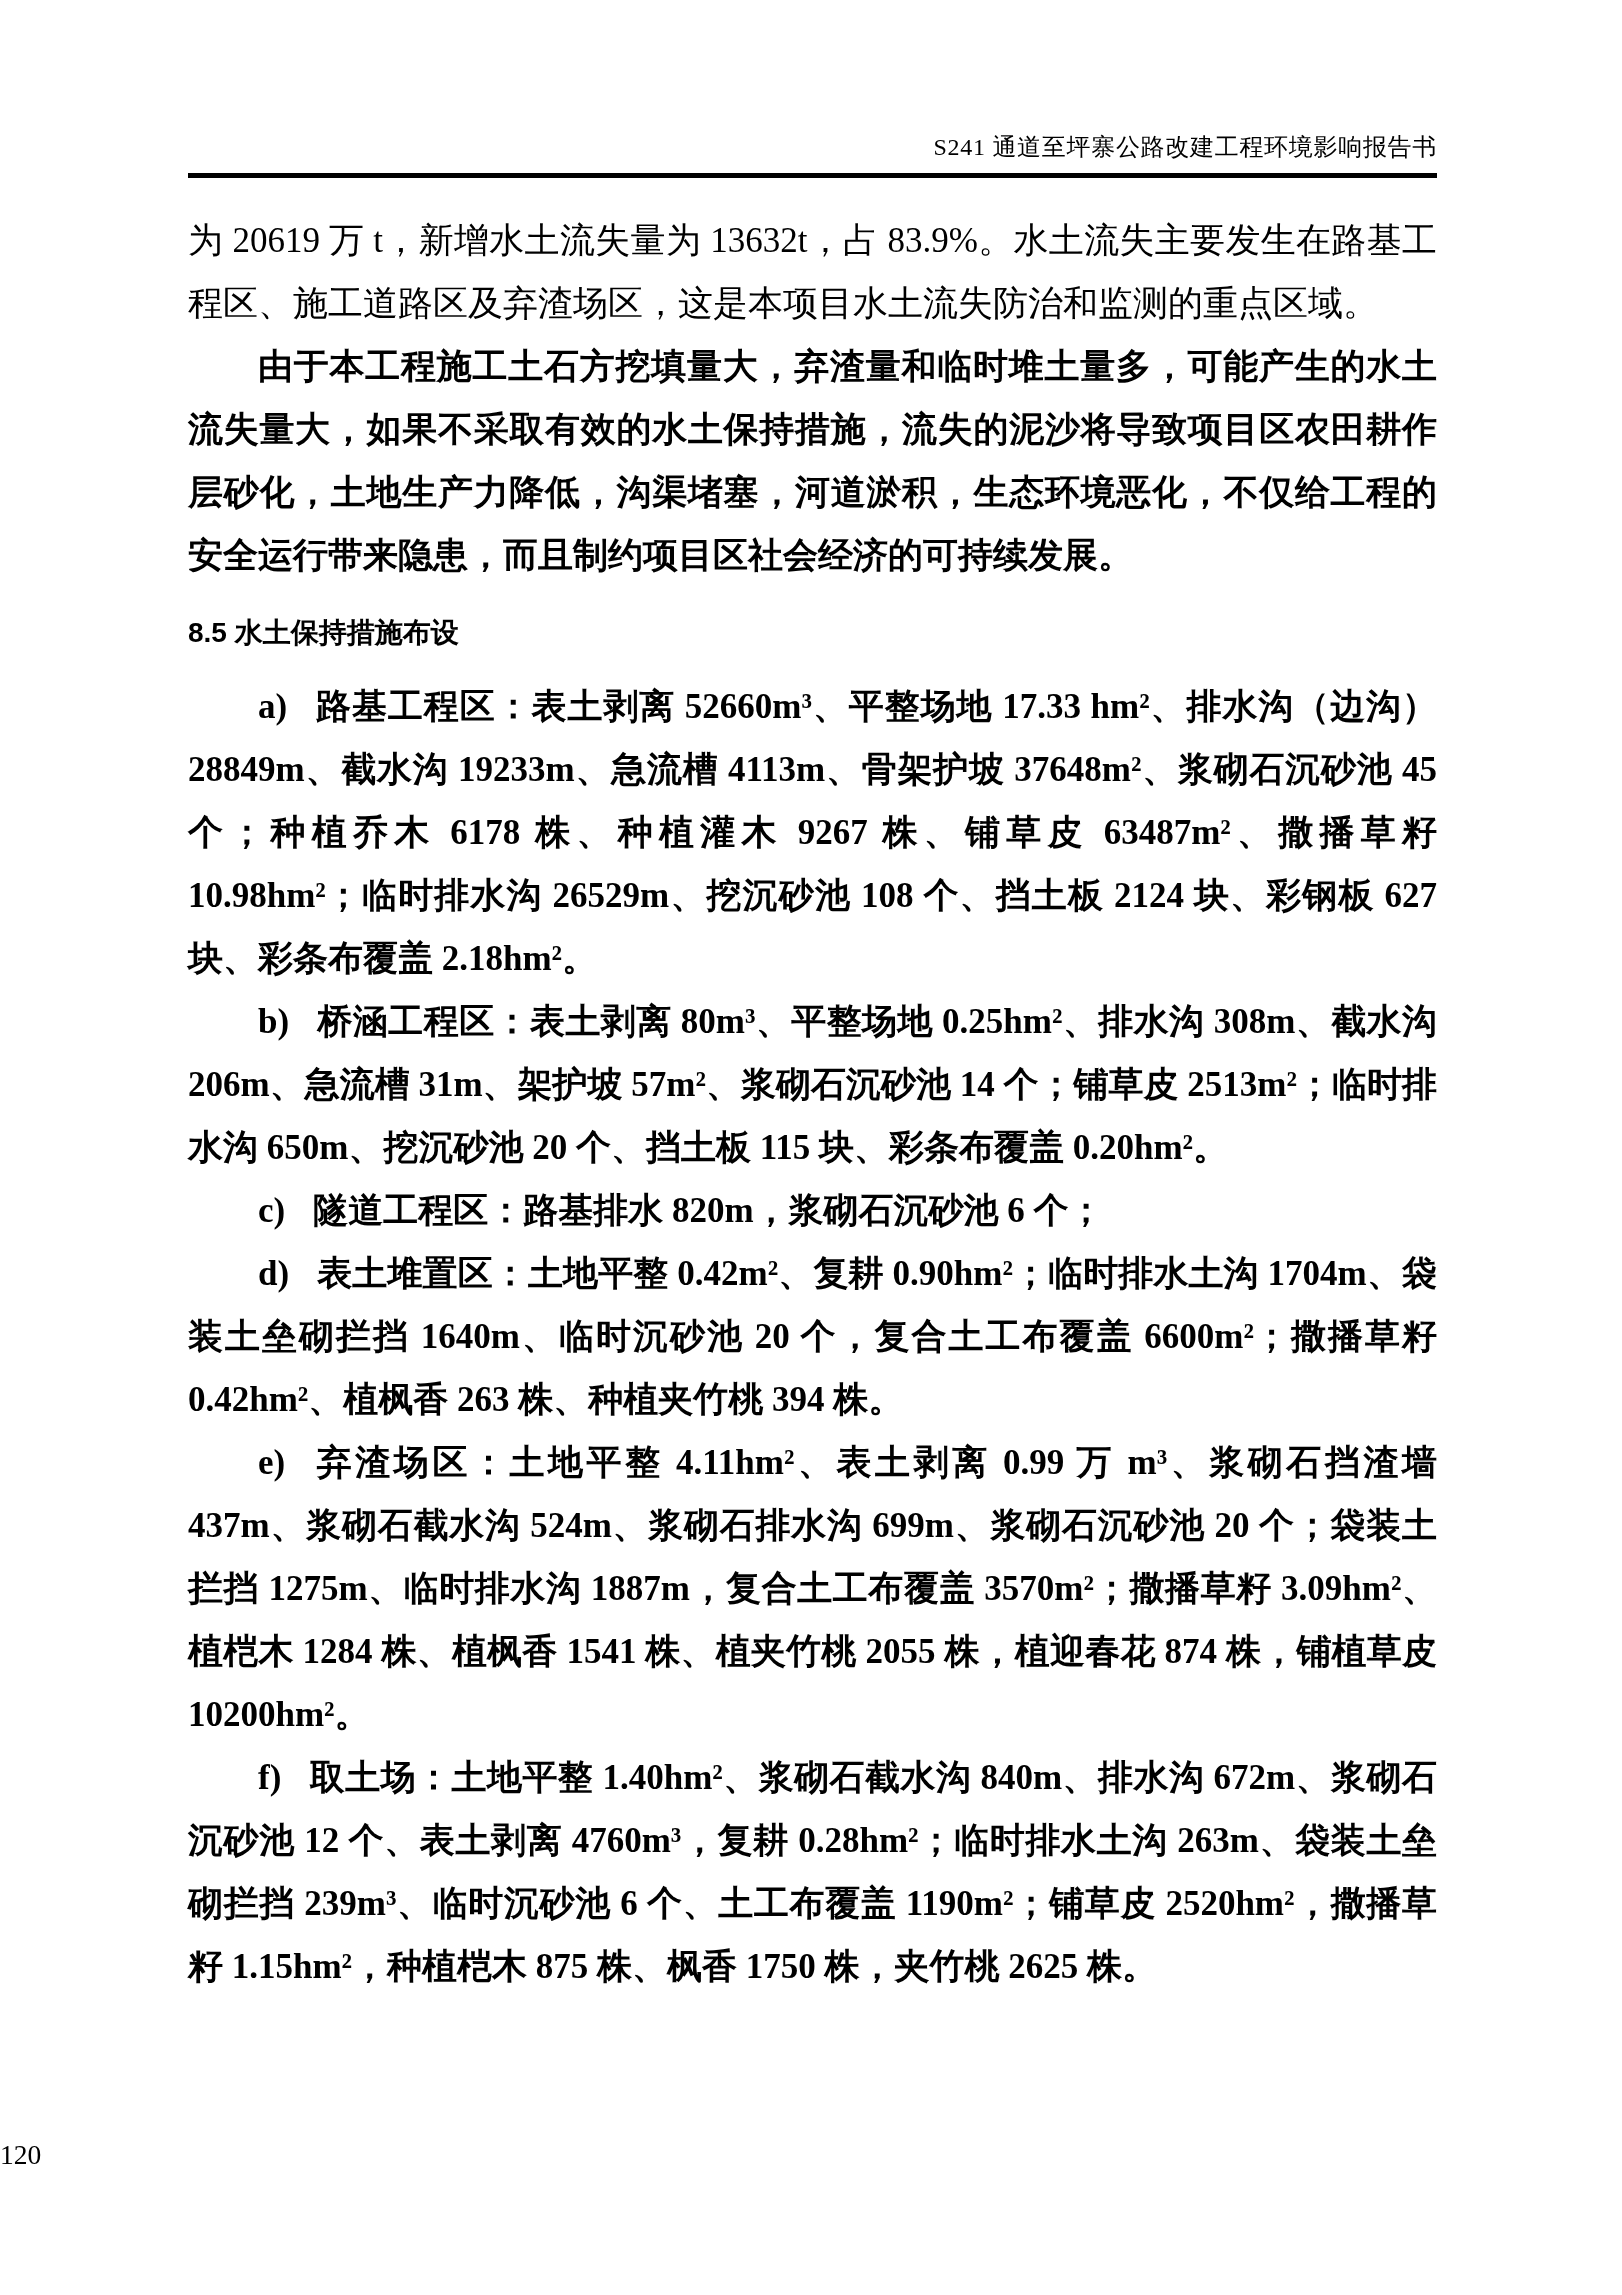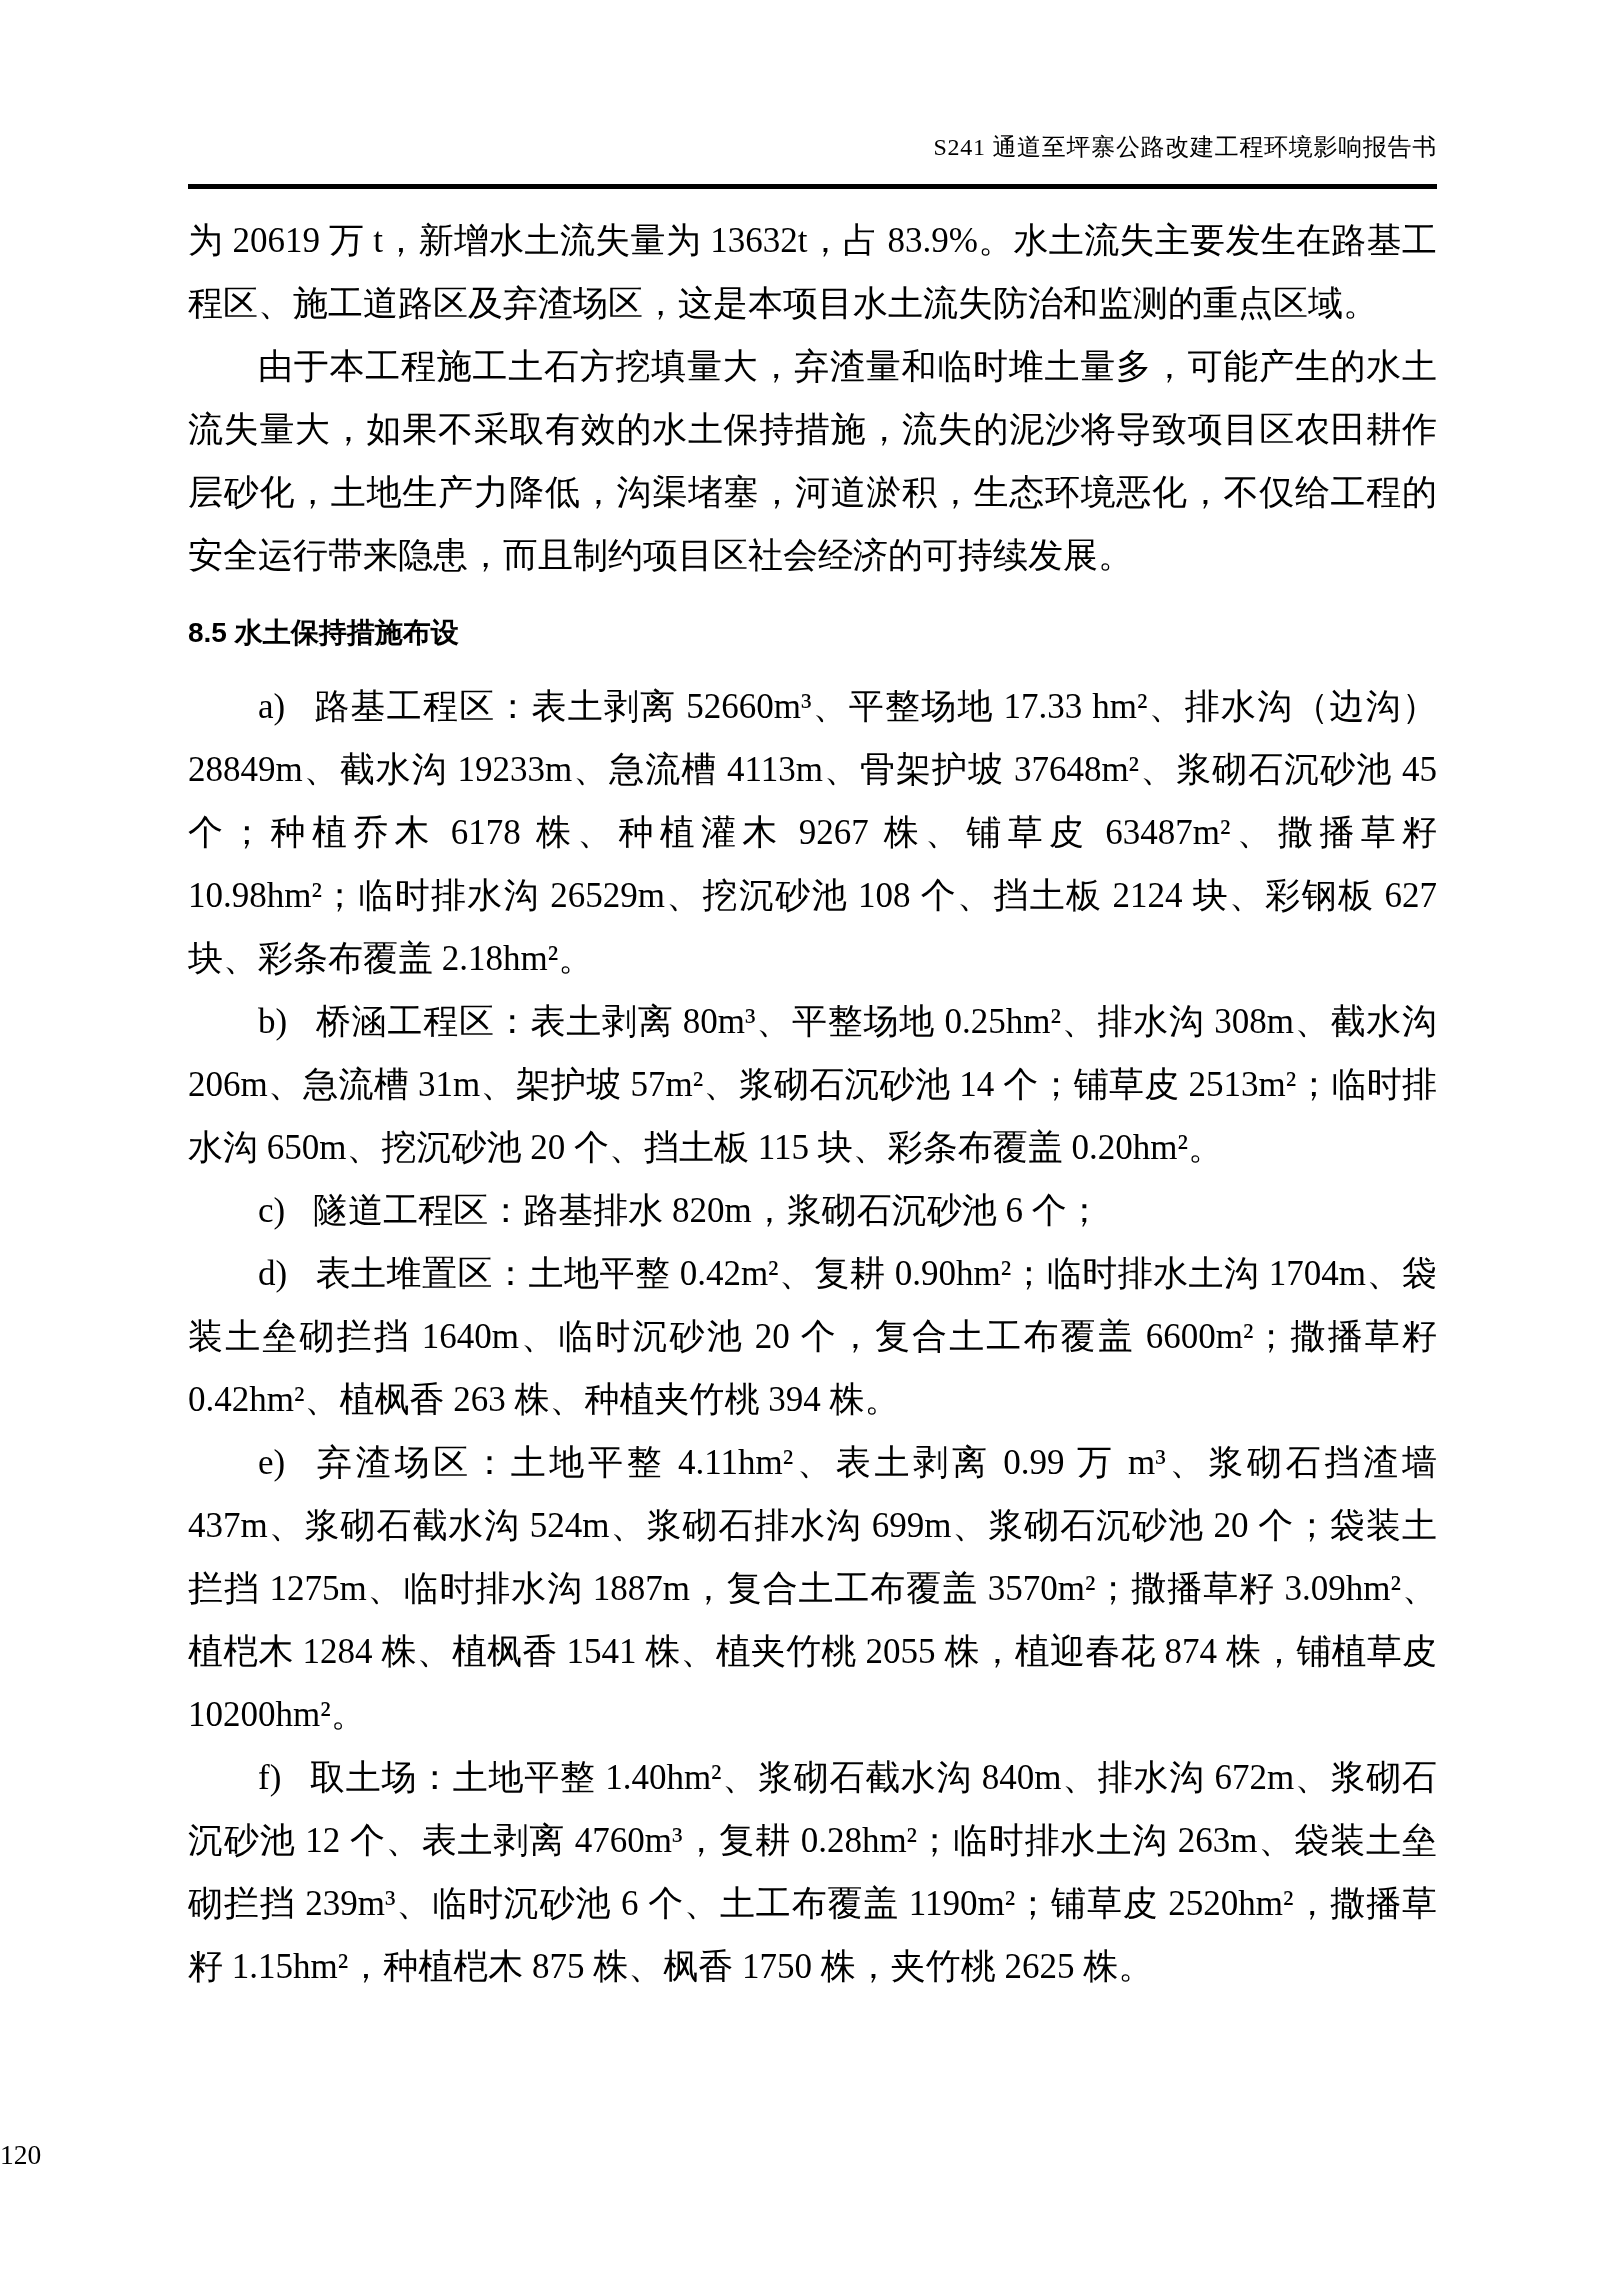--- a/index.html
+++ b/index.html
@@ -18,38 +18,39 @@
   }
   .page-header {
     position: absolute;
     left: 188px;
     right: 185px;
     top: 133px;
     text-align: right;
     font-size: 24px;
     line-height: 29px;
     letter-spacing: 0.7px;
-    padding-bottom: 22px;
+    padding-bottom: 11px;
     border-bottom: 5.9px solid #000000;
   }
   .page-body {
     position: absolute;
     left: 188px;
     right: 185px;
     top: 209px;
     font-size: 35px;
     line-height: 63px;
     text-align: justify;
     text-justify: inter-character;
   }
   .para {
     margin: 0;
   }
   .indent {
     text-indent: 2em;
+    font-weight: bold;
   }
   .section-heading {
     font-family: "Liberation Sans", "DejaVu Sans", sans-serif;
     font-size: 28px;
     font-weight: bold;
     line-height: 63px;
     margin: 14.4px 0 10.5px 0;
     text-align: left;
     text-indent: 0;
   }

